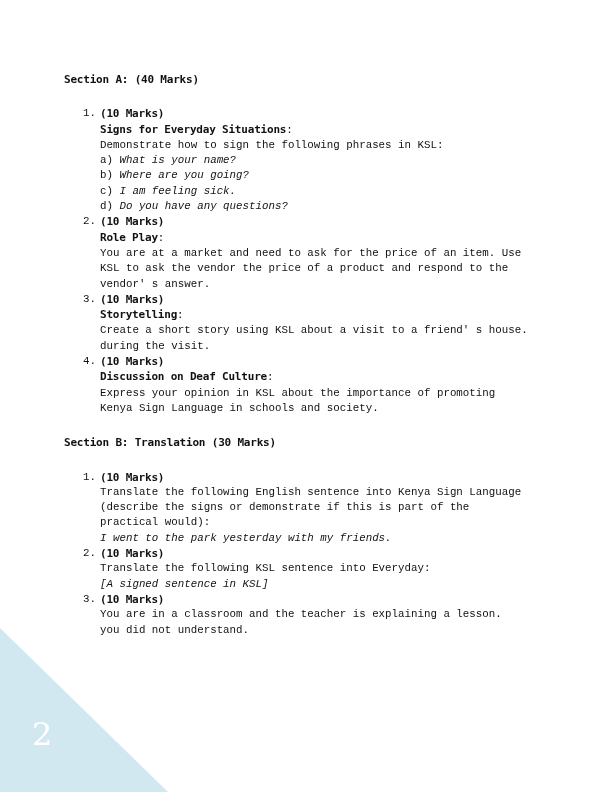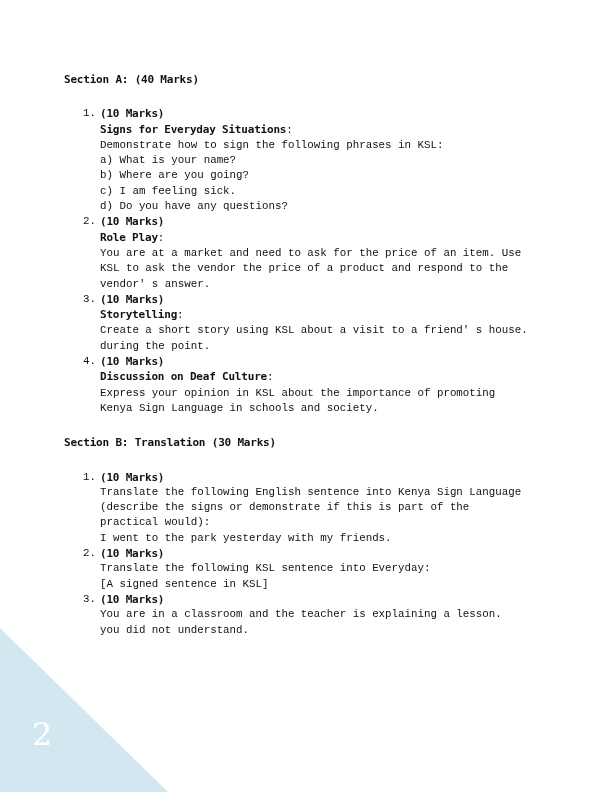--- a/index.html
+++ b/index.html
@@ -15,21 +15,21 @@
     .q-list { list-style: none; padding: 0; margin: 0; }
     .section-a .q-list { margin-top: 19px; }
     .section-b { margin-top: 19px; }
     .section-b .q-list { margin-top: 19px; }
     .q-item { position: relative; padding-left: 36px; }
     .q-num { position: absolute; left: 19px; top: 0; }
     .marks { font-weight: bold; font-family: "DejaVu Sans Mono", "Liberation Mono", monospace; font-size: 11px; letter-spacing: -0.2px; }
     .q-title { font-weight: bold; font-family: "DejaVu Sans Mono", "Liberation Mono", monospace; font-size: 11px; letter-spacing: -0.2px; text-align: right; }
     .colon { font-weight: normal; }
     .line { display: block; white-space: pre; }
-    .italic { }
+    .italic { font-style: italic; }
     .sub-label { font-style: normal; }
   </style>
 </head>
 <body>
 
 <div class="corner-triangle"></div>
 <div class="page-number">2</div>
 
 <div class="content">
 
@@ -55,21 +55,21 @@
         <span class="line">You are at a market and need to ask for the price of an item. Use</span>
         <span class="line">KSL to ask the vendor the price of a product and respond to the</span>
         <span class="line">vendor' s answer.</span>
       </li>
 
       <li class="q-item">
         <span class="q-num">3.</span>
         <span class="line marks">(10 Marks)</span>
         <span class="line"><span class="q-title">Storytelling</span><span class="colon">:</span></span>
         <span class="line">Create a short story using KSL about a visit to a friend' s house.</span>
-        <span class="line">during the point.</span>
+        <span class="line">during the visit.</span>
       </li>
 
       <li class="q-item">
         <span class="q-num">4.</span>
         <span class="line marks">(10 Marks)</span>
         <span class="line"><span class="q-title">Discussion on Deaf Culture</span><span class="colon">:</span></span>
         <span class="line">Express your opinion in KSL about the importance of promoting</span>
         <span class="line">Kenya Sign Language in schools and society.</span>
       </li>
     </ol>

